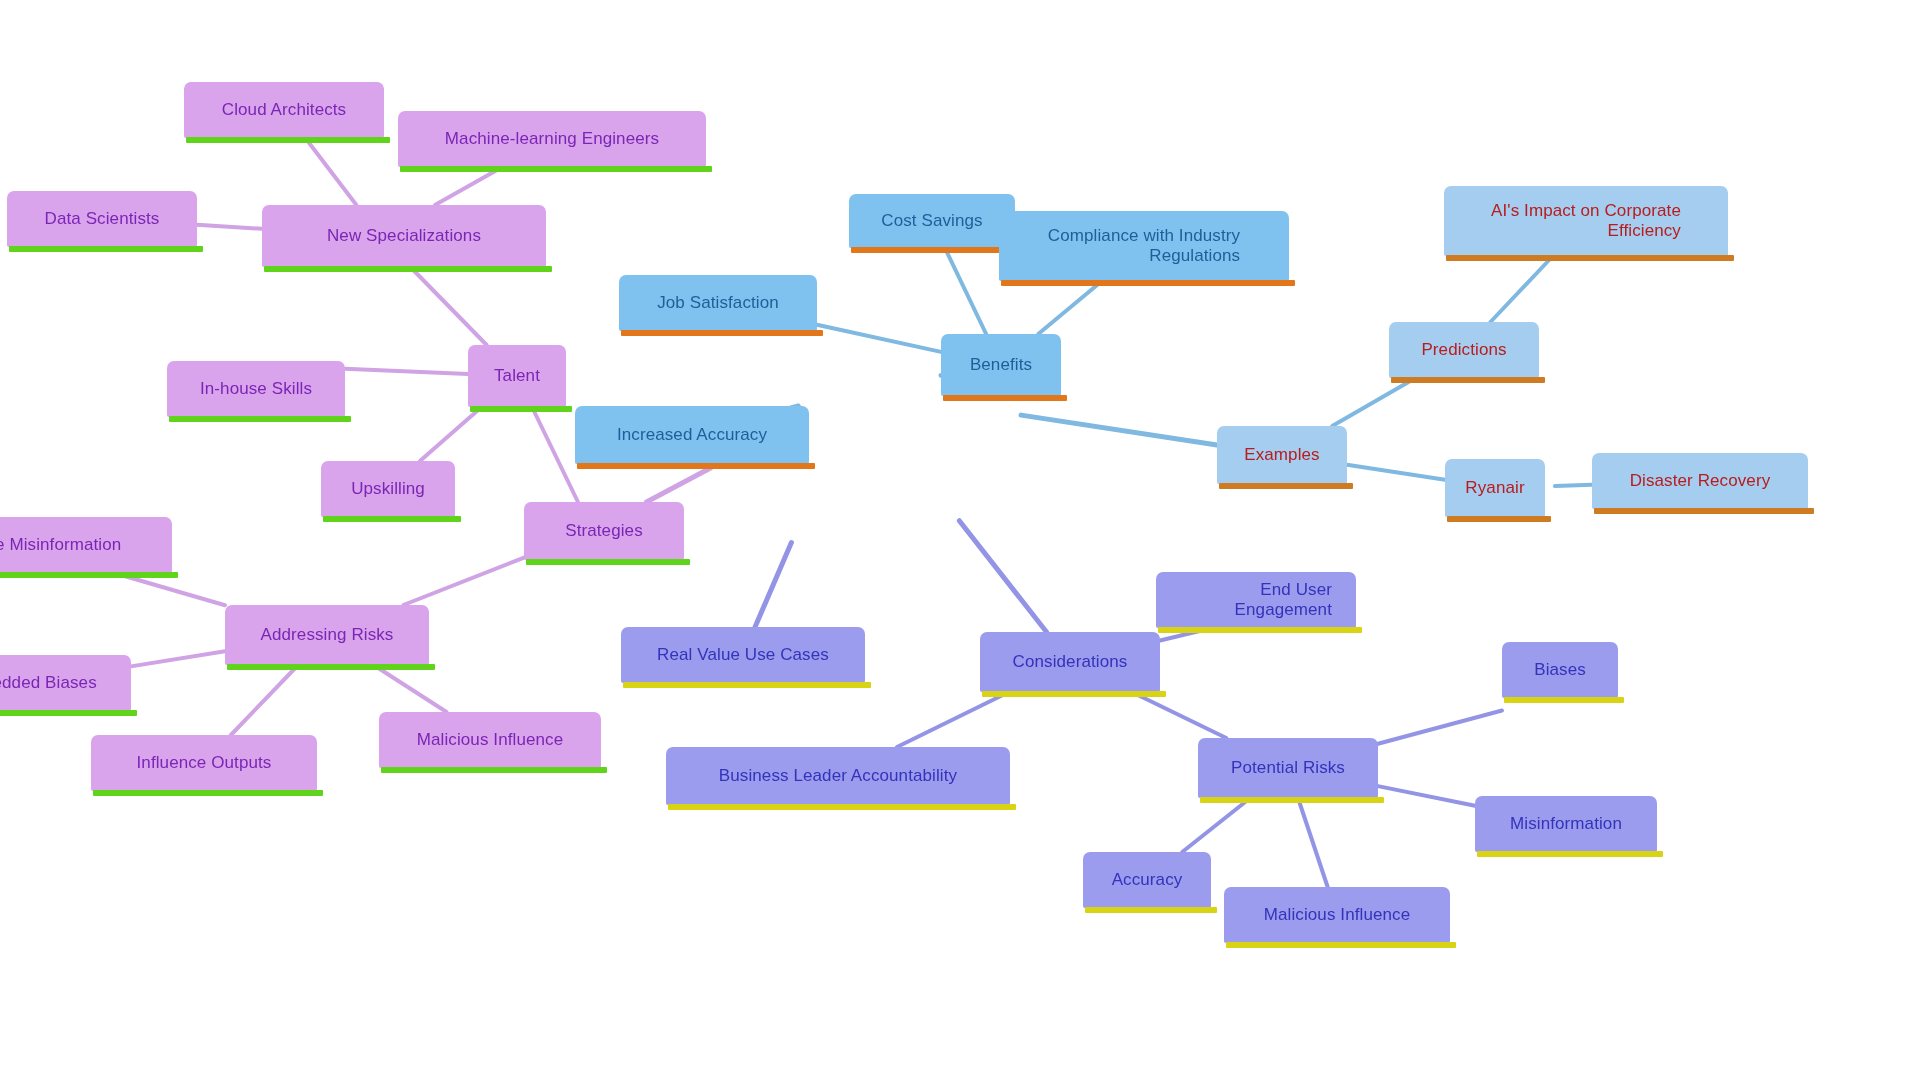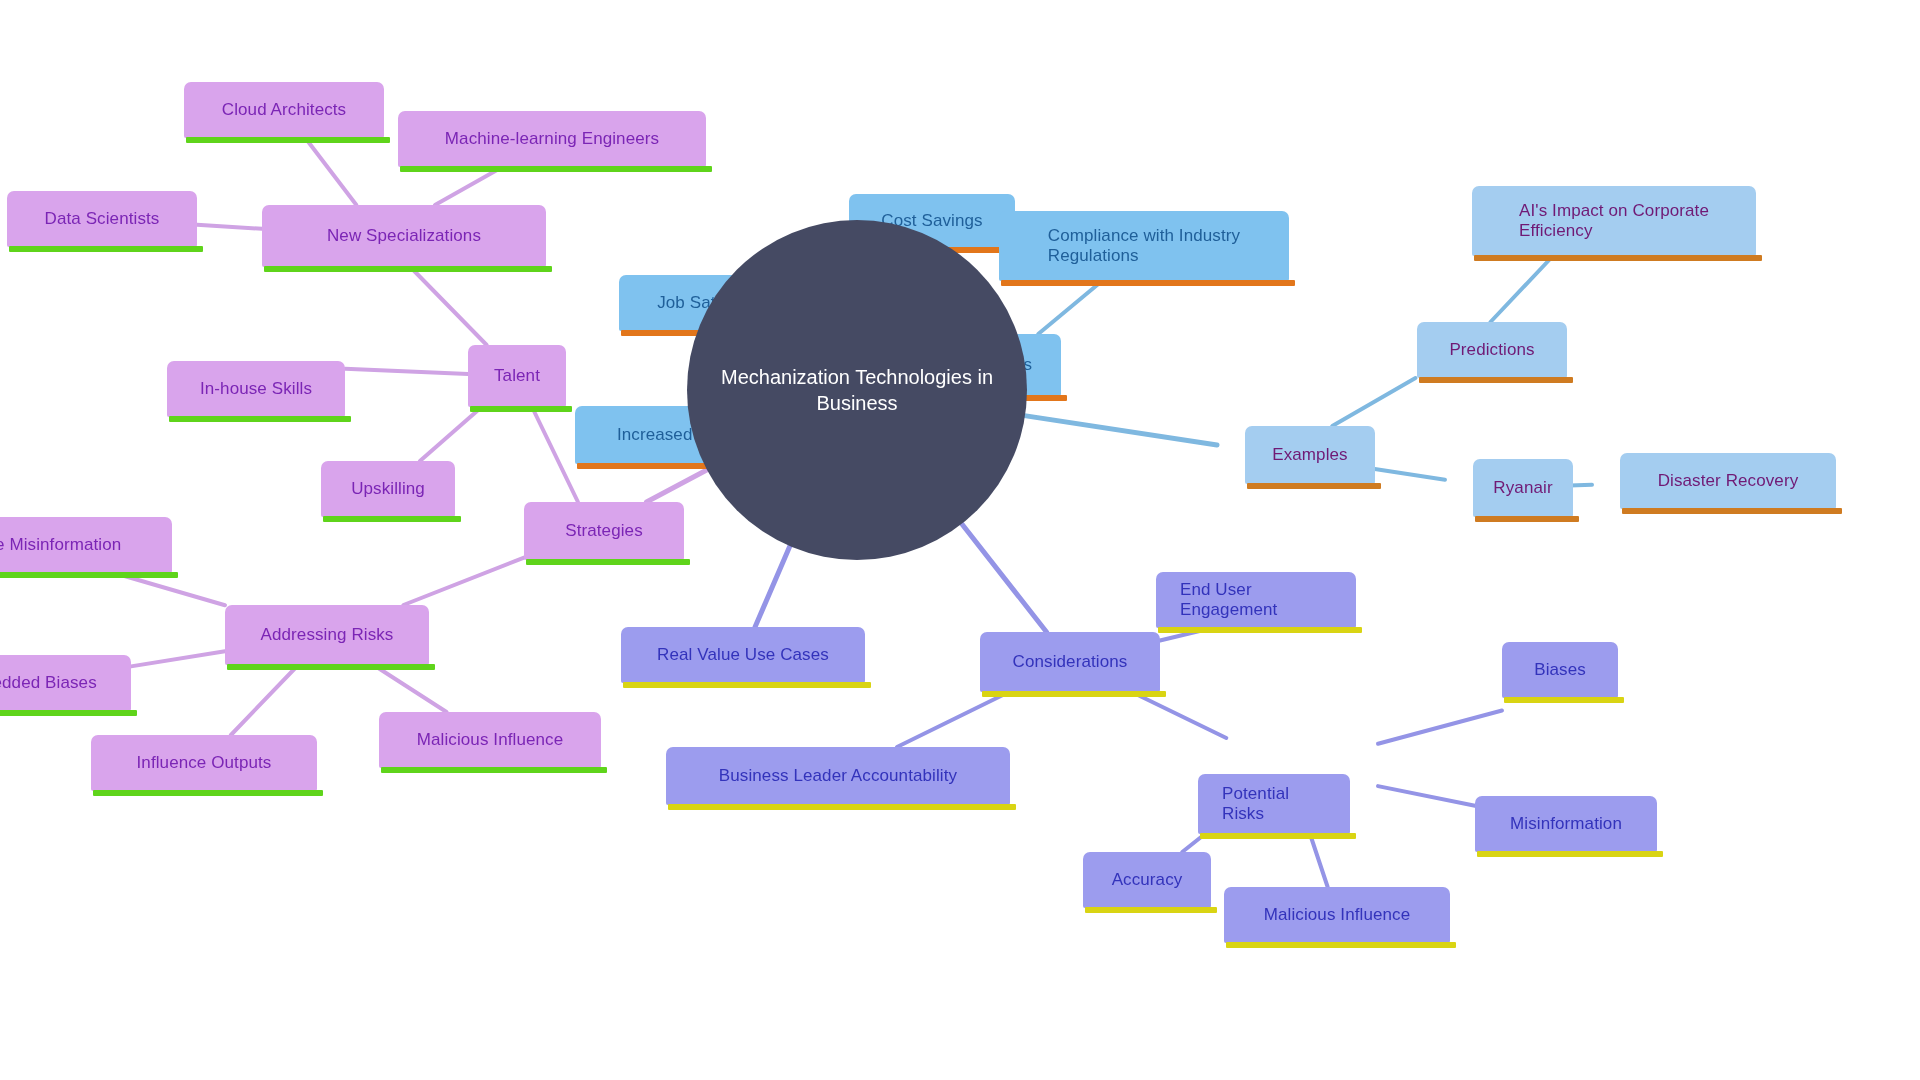--- a/index.html
+++ b/index.html
@@ -25,21 +25,21 @@
     width: 1920px;
     height: 1080px;
     pointer-events: none;
   }
   .node {
     position: absolute;
     box-sizing: border-box;
     display: flex;
     align-items: center;
     justify-content: center;
-    text-align: left;
+    text-align: right;
     border-radius: 7px 7px 2px 2px;
     line-height: 1.18;
     white-space: pre-line;
     padding: 4px 24px;
     letter-spacing: 0.1px;
   }
   .node .underline {
     position: absolute;
     left: 2px;
     right: -6px;
@@ -66,22 +66,21 @@
   
   .b-blue {
     background: #7fc2ef;
     color: #1f5f99;
   }
   .b-blue .underline { background: #e2761b; }
 
   
   .b-blue2 {
     background: #a4cdf0;
-    color: #701a75;
-    margin-left: 28px;
+    color: #b91c1c;
   }
   .b-blue2 .underline { background: #cf7b21; }
 
   
   .b-orchid {
     background: #d9a4ec;
     color: #7b25b5;
   }
   .b-orchid .underline { background: #5fd41b; }
 
@@ -154,22 +153,19 @@
       <div class="node b-blue2 fs-17" style="left: 1444px; top: 186px; width: 284px; height: 70px;"><span>AI's Impact on Corporate
 Efficiency</span><span class="underline"></span></div>
       <div class="node b-blue2 fs-17" style="left: 1389px; top: 322px; width: 150px; height: 56px;"><span>Predictions</span><span class="underline"></span></div>
       <div class="node b-blue2 fs-17" style="left: 1217px; top: 426px; width: 130px; height: 58px;"><span>Examples</span><span class="underline"></span></div>
       <div class="node b-blue2 fs-17" style="left: 1445px; top: 459px; width: 100px; height: 58px;"><span>Ryanair</span><span class="underline"></span></div>
       <div class="node b-blue2 fs-17" style="left: 1592px; top: 453px; width: 216px; height: 56px;"><span>Disaster Recovery</span><span class="underline"></span></div>
       <div class="node b-peri fs-17" style="left: 1156px; top: 572px; width: 200px; height: 56px;"><span>End User Engagement</span><span class="underline"></span></div>
       <div class="node b-peri fs-17" style="left: 621px; top: 627px; width: 244px; height: 56px;"><span>Real Value Use Cases</span><span class="underline"></span></div>
       <div class="node b-peri fs-17" style="left: 980px; top: 632px; width: 180px; height: 60px;"><span>Considerations</span><span class="underline"></span></div>
       <div class="node b-peri fs-17" style="left: 1502px; top: 642px; width: 116px; height: 56px;"><span>Biases</span><span class="underline"></span></div>
-      <div class="node b-peri fs-17" style="left: 1198px; top: 774px; width: 152px; height: 60px;"><span>Potential Risks</span><span class="underline"></span></div>
+      <div class="node b-peri fs-17" style="left: 1198px; top: 738px; width: 180px; height: 60px;"><span>Potential Risks</span><span class="underline"></span></div>
       <div class="node b-peri fs-17" style="left: 666px; top: 747px; width: 344px; height: 58px;"><span>Business Leader Accountability</span><span class="underline"></span></div>
       <div class="node b-peri fs-17" style="left: 1475px; top: 796px; width: 182px; height: 56px;"><span>Misinformation</span><span class="underline"></span></div>
       <div class="node b-peri fs-17" style="left: 1083px; top: 852px; width: 128px; height: 56px;"><span>Accuracy</span><span class="underline"></span></div>
       <div class="node b-peri fs-17" style="left: 1224px; top: 887px; width: 226px; height: 56px;"><span>Malicious Influence</span><span class="underline"></span></div>
     </div>
-  <div class="root" id="root-node" style="left: 687px; top: 220px; width: 340px; height: 340px; background: rgb(69, 74, 99); color: rgb(255, 255, 255);">
-    <span>Mechanization Technologies in Business</span>
-  </div>
 </div>
 
 </body></html>

